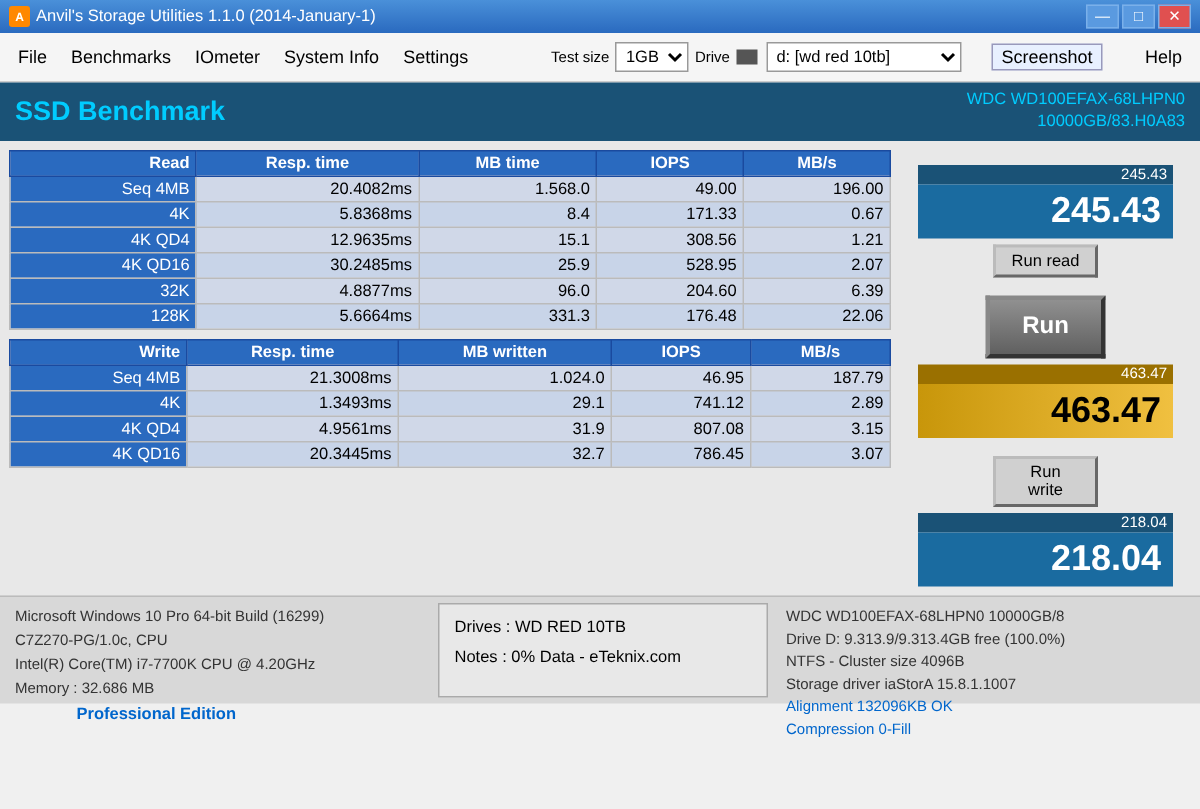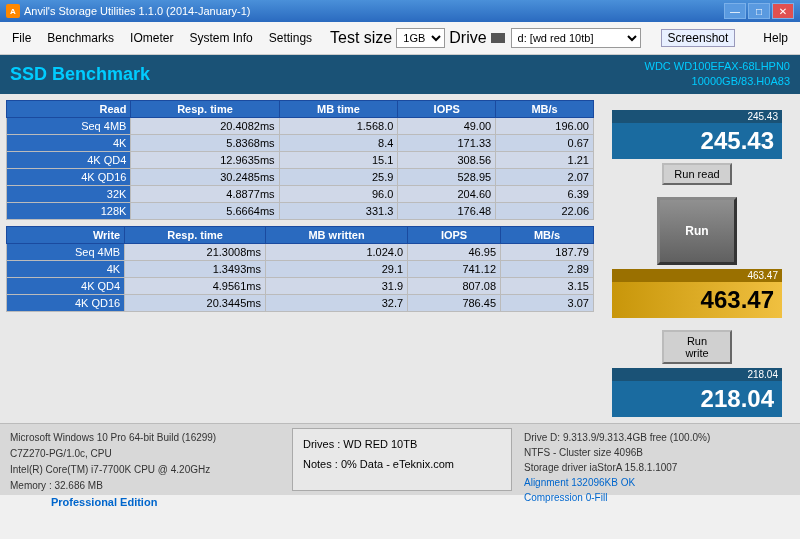--- a/index.html
+++ b/index.html
@@ -20,21 +20,21 @@
 
     
     .menu-bar {
       background: #f5f5f5; border-bottom: 1px solid #ccc;
       display: flex; align-items: center; height: 26px; padding: 16px 4px; gap: 0;
     }
     .menu-item { padding: 2px 8px; font-size: 12px; cursor: pointer; color: #000; height: 100%; display: flex; align-items: center; }
 
     
     .menu-controls { display: flex; align-items: center; gap: 4px; }
-    .menu-label { font-size: 16px; }
+    .menu-label { font-size: 10px; }
     .menu-select {
       height: 20px; font-size: 11px; border: 1px solid #999; background: white;
       padding: 0 2px; cursor: pointer;
     }
 
     
     .ssd-header {
       background: #1a5276; padding: 4px 10px; display: flex; justify-content: space-between; align-items: center;
     }
     .ssd-title { color: #00ccff; font-size: 18px; font-weight: bold; }
@@ -69,22 +69,22 @@
     .score-label-small { background: #1a5276; color: white; font-size: 10px; text-align: right; padding: 1px 4px; }
     .score-value-box { background: #1a6ba0; color: white; font-size: 24px; font-weight: bold; text-align: right; padding: 4px 8px; }
 
     .run-read-btn, .run-write-btn {
       background: #d0d0d0; border: 2px outset #bbb; padding: 3px 10px;
       font-size: 11px; cursor: pointer; text-align: center; width: 70px;
     }
 
     .run-btn-large {
       background: linear-gradient(to bottom, #909090, #606060);
-      border: 3px outset #888; padding: 24px 16px;
-      font-size: 12px; font-weight: bold; cursor: pointer; color: white;
+      border: 3px outset #888; padding: 9px 16px;
+      font-size: 16px; font-weight: bold; cursor: pointer; color: white;
       text-align: center; width: 80px;
     }
 
     .score-gold { background: linear-gradient(to right, #c8960a, #f0c040); color: #000; }
 
     
     .bottom-bar {
       background: #d8d8d8; border-top: 1px solid #bbb;
       display: flex; height: 72px; font-size: 10px;
     }
@@ -281,20 +281,21 @@
     <div>C7Z270-PG/1.0c, CPU</div>
     <div>Intel(R) Core(TM) i7-7700K CPU @ 4.20GHz</div>
     <div>Memory : 32.686 MB</div>
     <div class="pro-edition">Professional Edition</div>
   </div>
   <div class="bottom-center">
     <div>Drives : WD RED 10TB</div>
     <div>Notes : 0% Data - eTeknix.com</div>
   </div>
   <div class="bottom-right">
+    <div>WDC WD100EFAX-68LHPN0 10000GB/8</div>
     <div>Drive D: 9.313.9/9.313.4GB free (100.0%)</div>
     <div>NTFS - Cluster size 4096B</div>
     <div>Storage driver  iaStorA 15.8.1.1007</div>
     <div></div>
     <div class="link-blue">Alignment 132096KB OK</div>
     <div class="link-blue">Compression 0-Fill</div>
   </div>
 </div>
 
 </body></html>

